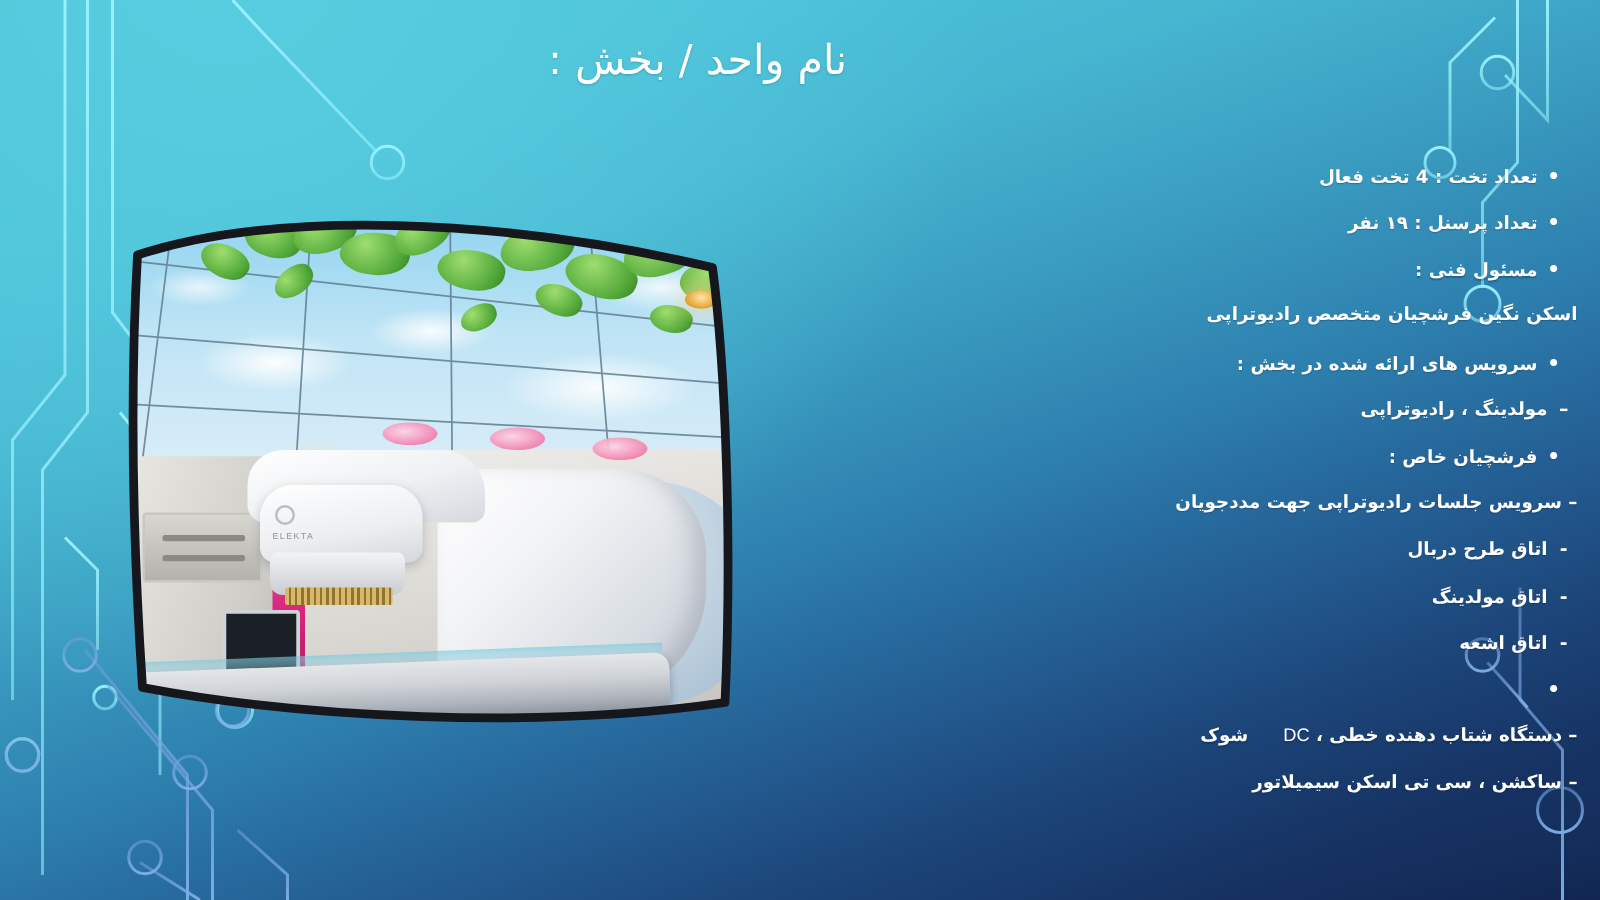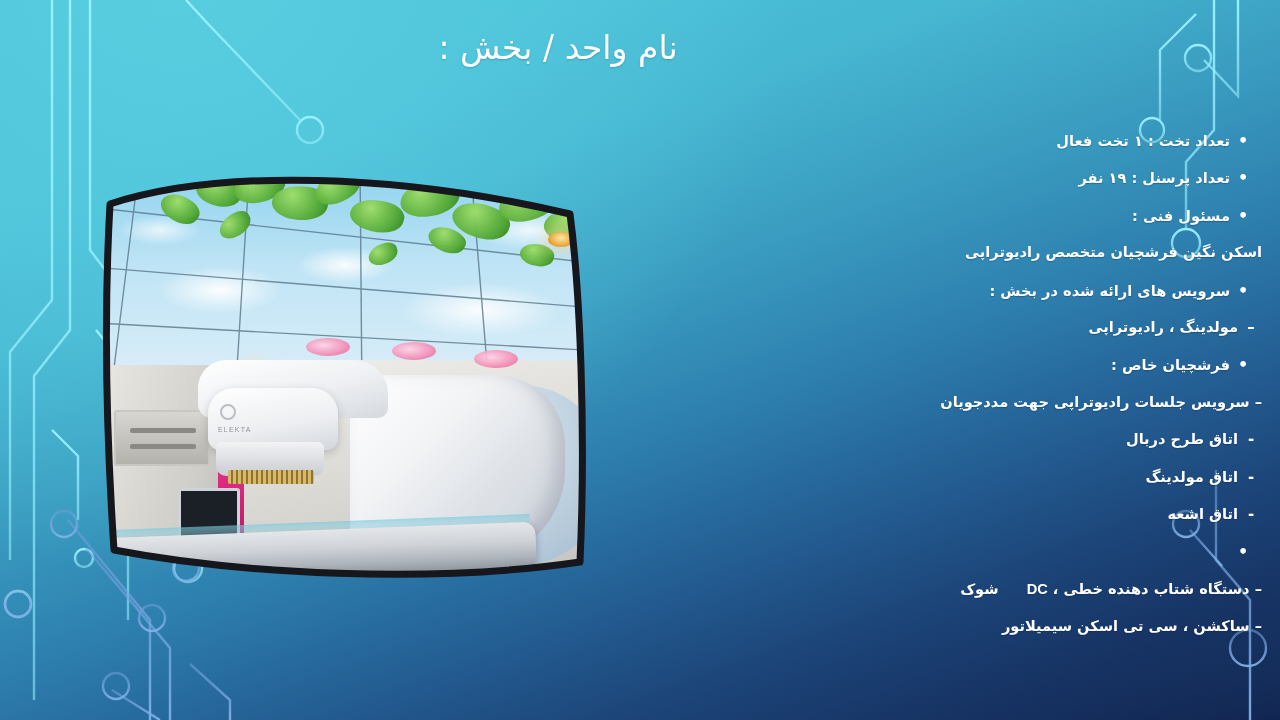--- a/index.html
+++ b/index.html
@@ -83,21 +83,21 @@
     flex:1 1 auto;
     text-align:right;
     white-space:nowrap;
     text-shadow:0 1px 1px rgba(0,30,60,.3);
   }
   .row.lv0 .txt { padding-right:2px; }
   .row.lv1 { padding-right:0; }
   .row.lv1 .txt { padding-right:2px; }
   .row.plain { padding-right:0; }
   .row.plain .txt { text-align:right; }
-  .row .txt .lat { font-family:"Liberation Sans", sans-serif; font-weight:bold;padding-left:28px; }
+  .row .txt .lat { font-family:"Liberation Sans", sans-serif; font-weight:normal;padding-left:28px; }
 
   
   #photo-wrap {
     position:absolute;
     left:100px; top:170px;
     width:500px; height:420px;
   }
   #photo-clip {
     position:absolute; inset:0;
     -webkit-clip-path: path("M 10,34 C 120,-2 300,4 470,44 C 480,120 486,260 480,392 C 330,414 140,404 14,380 C 6,260 4,140 10,34 Z");
@@ -313,21 +313,21 @@
     </g>
   </svg>
 
   <div id="title-block">
     <span class="l1">نام واحد / بخش :</span>
   </div>
 
   <div id="bullets">
       <div class="row lv0">
         <span class="marker dot">•</span>
-        <span class="txt">تعداد تخت : ۱ تخت فعال</span>
+        <span class="txt">تعداد تخت : 4 تخت فعال</span>
       </div>
       <div class="row lv0">
         <span class="marker dot">•</span>
         <span class="txt">تعداد پرسنل : ۱۹ نفر</span>
       </div>
       <div class="row lv0">
         <span class="marker dot">•</span>
         <span class="txt">مسئول فنی :</span>
       </div>
       <div class="row lv2 plain">

